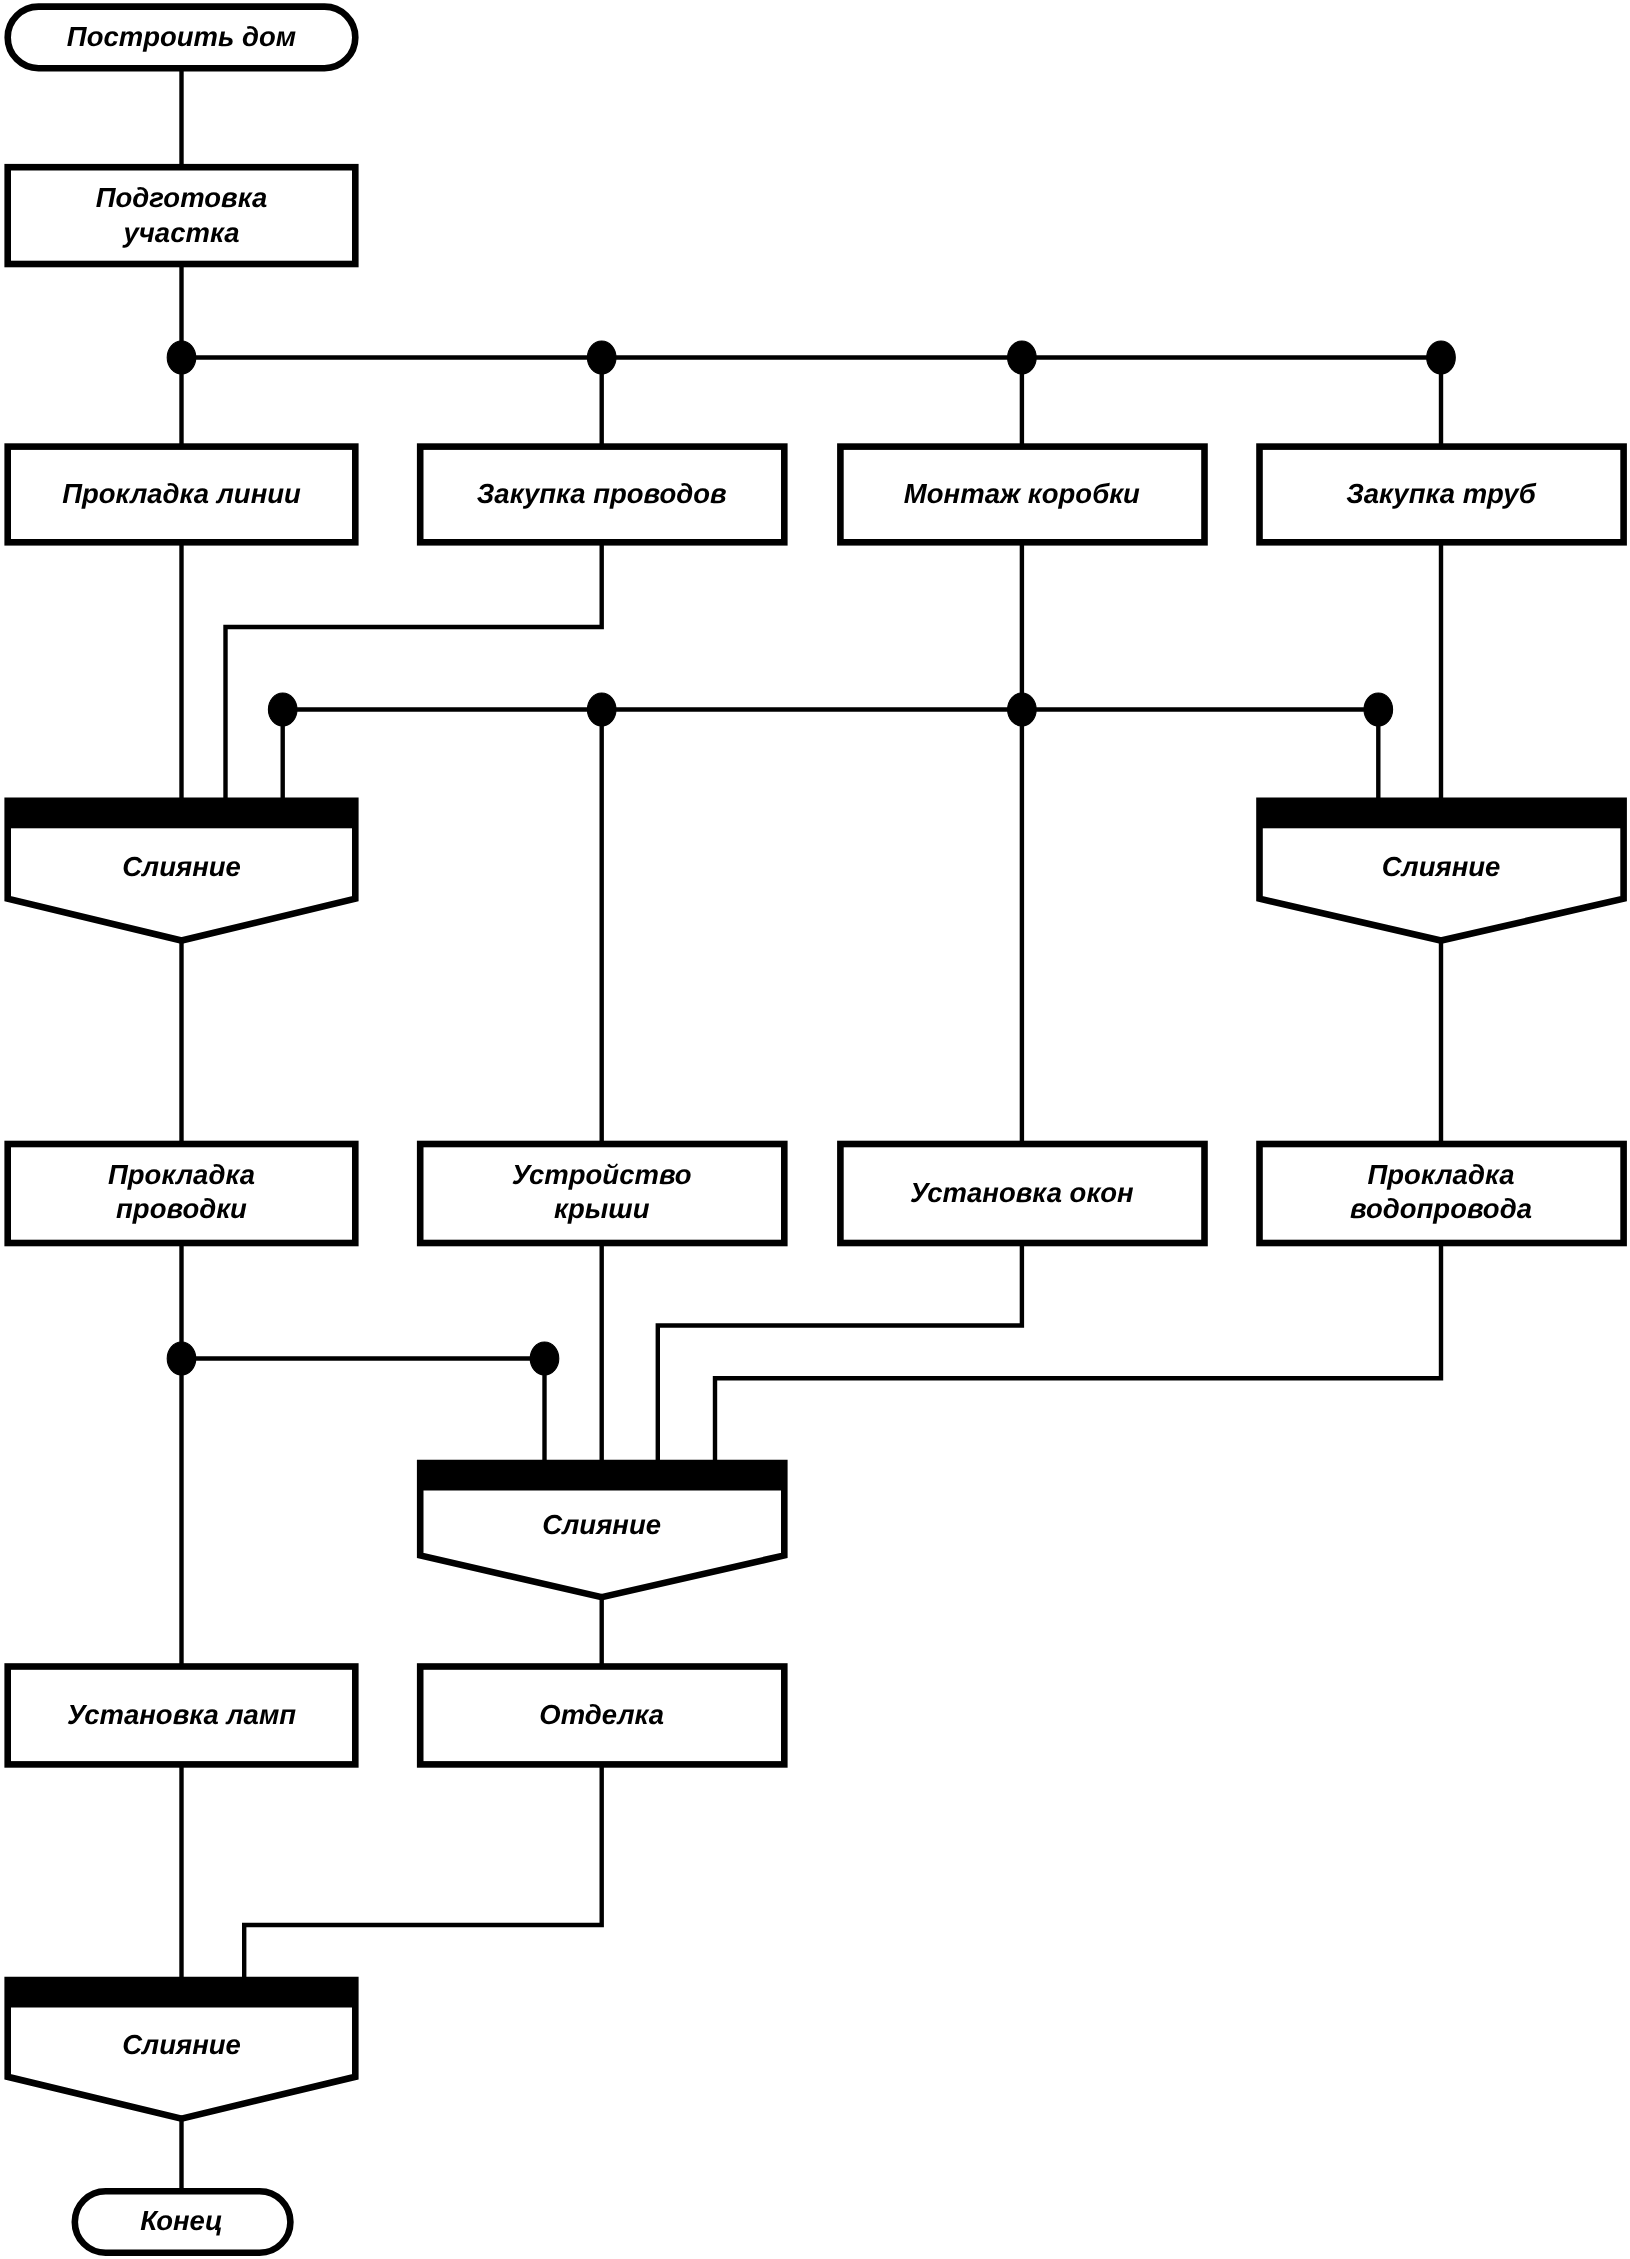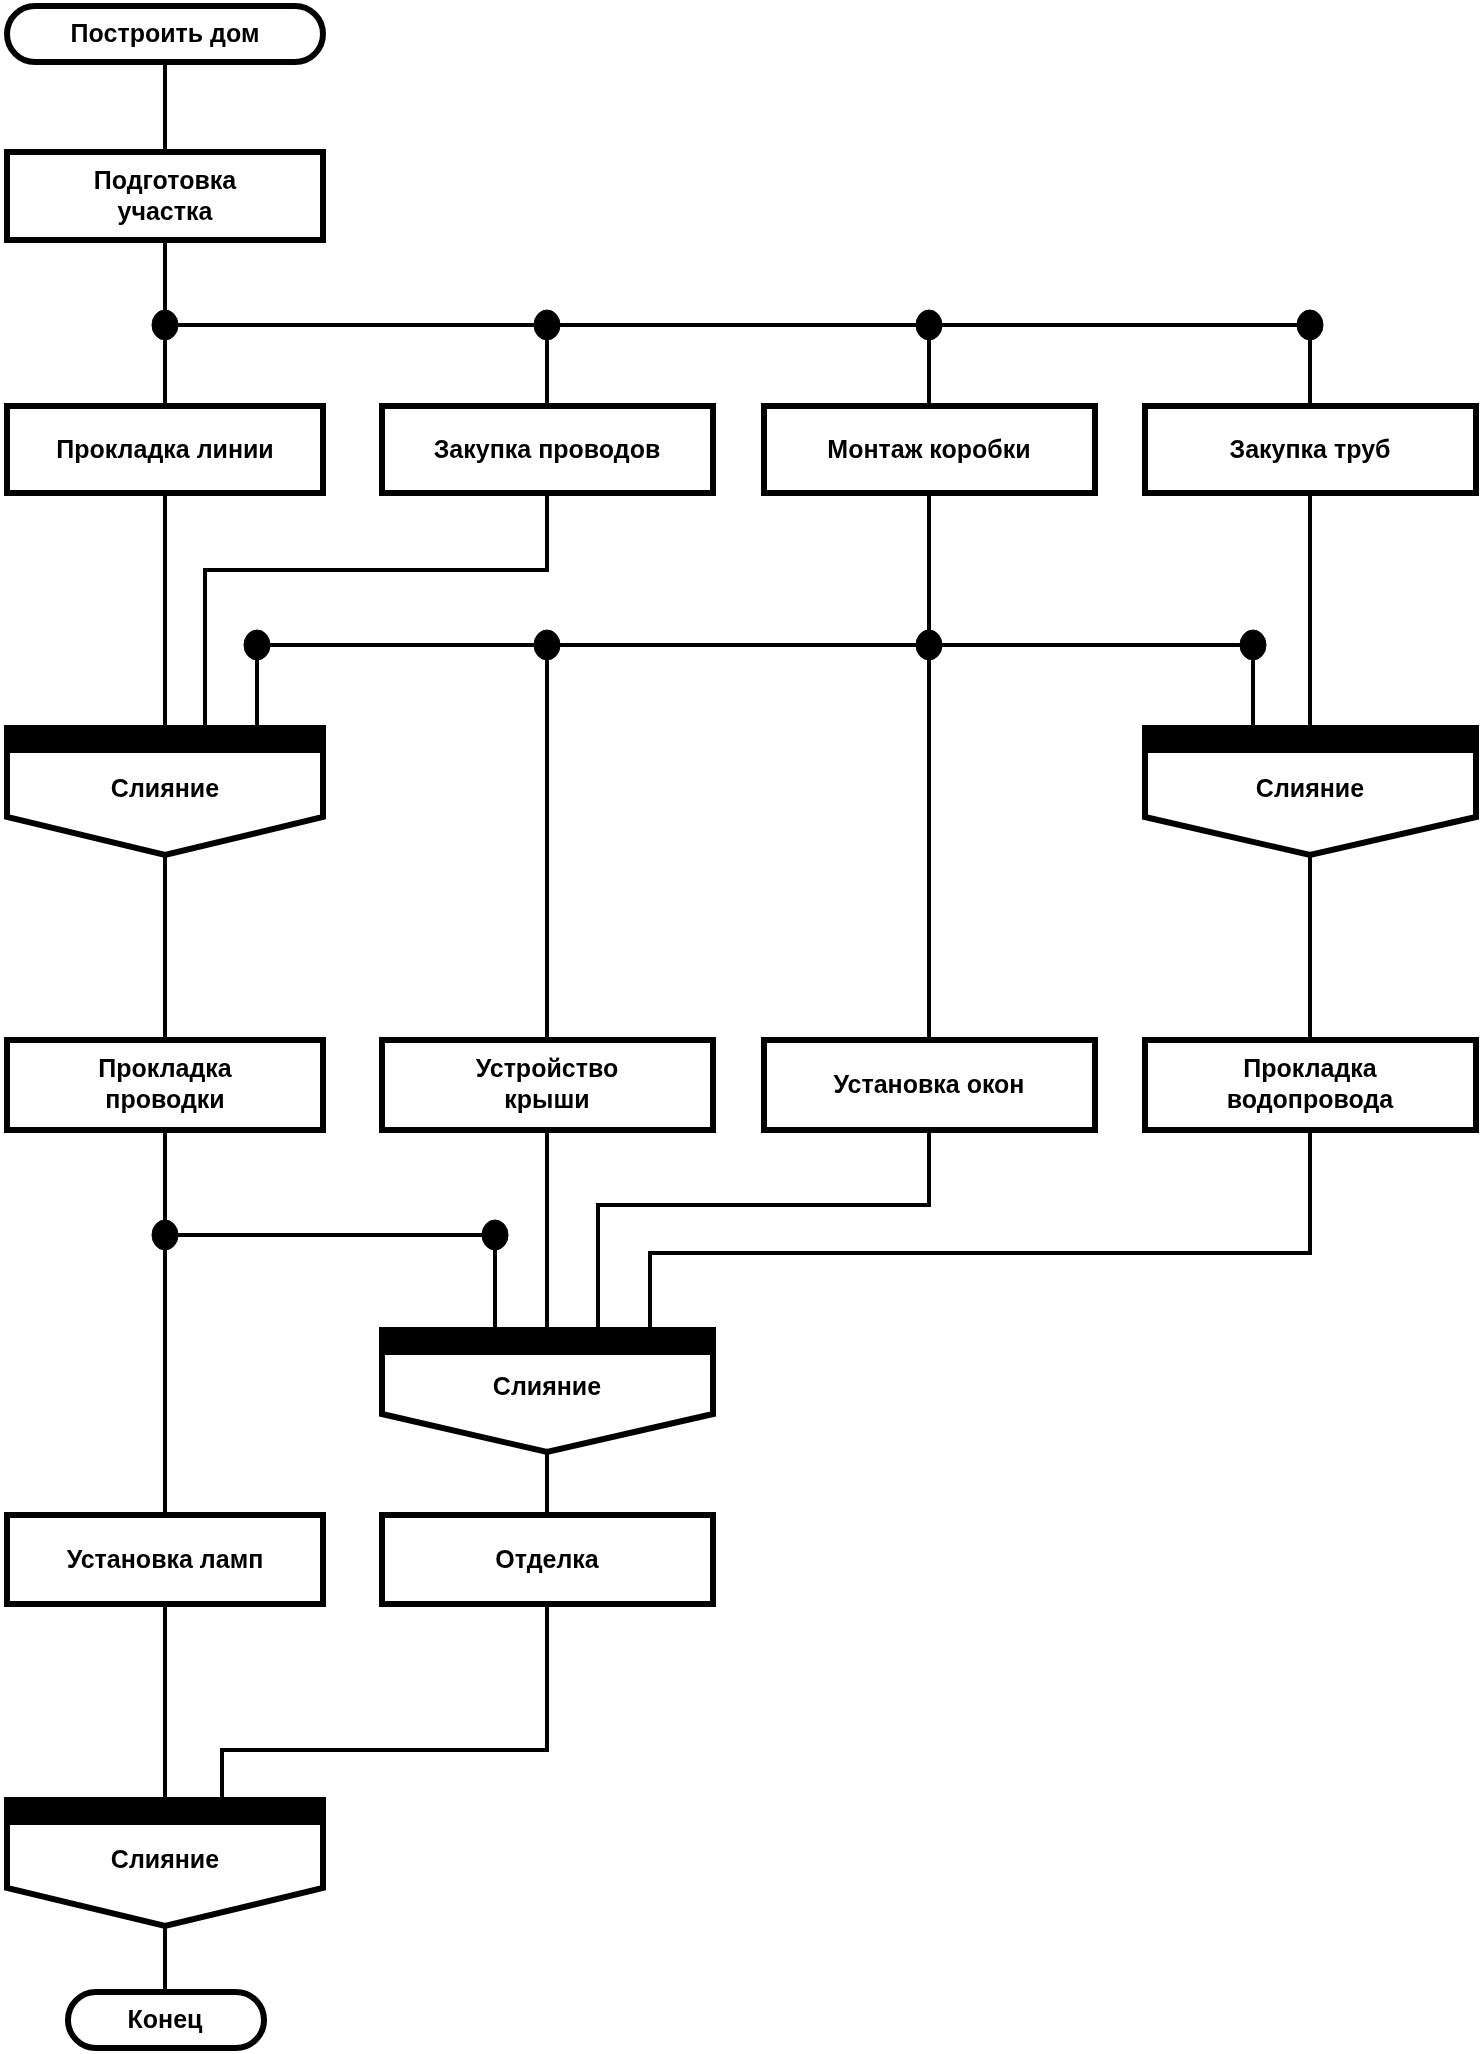--- a/index.html
+++ b/index.html
@@ -10,20 +10,21 @@
   body {
     width: 1482px;
     height: 2054px;
     font-family: "Liberation Sans", sans-serif;
     overflow: hidden;
   }
   #diagram-root {
     position: relative;
     width: 1482px;
     height: 1464px;
+    font-style: italic;
   }
   svg#flowchart {
     display: block;
     width: 1482px;
     height: 2054px;
   }
   .edge {
     fill: none;
     stroke: #000000;
     stroke-width: 4;

